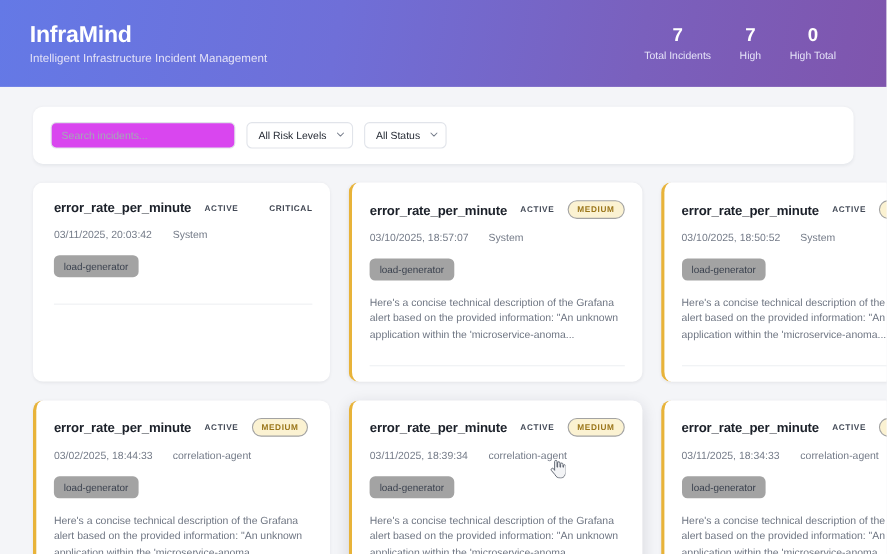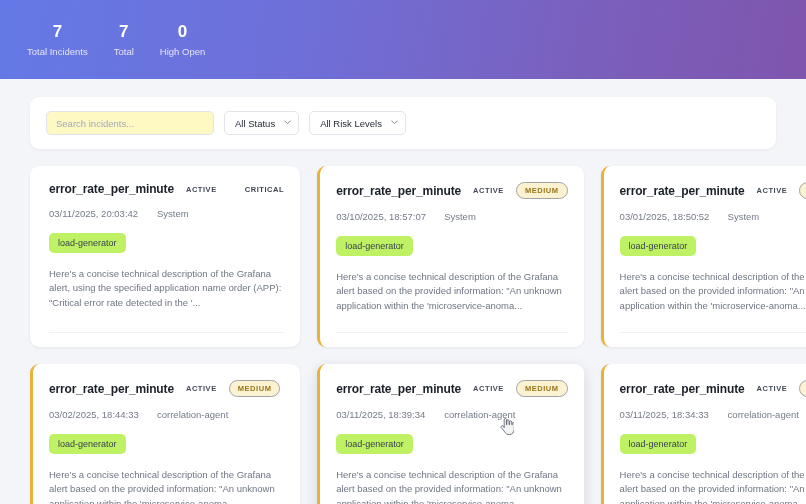--- a/index.html
+++ b/index.html
@@ -86,21 +86,21 @@
   }
   .search-input {
     width: 168px;
     height: 24px;
     border: 1px solid #e1e4ea;
     border-radius: 5px;
     padding: 0 9px;
     font-family: "Liberation Sans", sans-serif;
     font-size: 9.5px;
     color: #30353f;
-    background: #fef9c3;
+    background: #d946ef;
     outline: none;
   }
   .search-input::placeholder { color: #a3a9b5; }
 
   .select-wrap {
     position: relative;
     height: 24px;
   }
   .select-box {
     height: 24px;
@@ -195,21 +195,21 @@
     margin-bottom: 13px;
     font-size: 9.5px;
     color: #747b88;
   }
   .meta-date { width: 108px; flex: none; }
   .meta-source { }
 
   .tag-row { margin-bottom: 14px; }
   .tag-pill {
     display: inline-block;
-    background: #bef264;
+    background: #a3a3a3;
     color: #3a414e;
     font-size: 9px;
     border-radius: 5px;
     padding: 5px 9px;
   }
 
   .card-desc {
     font-size: 9.5px;
     line-height: 1.52;
     color: #6f7683;
@@ -227,73 +227,76 @@
     width: 14px;
     height: 17px;
     pointer-events: none;
     z-index: 50;
   }
 </style>
 </head>
 <body>
 
 <header class="app-header">
+  <div class="brand-block">
+    <div class="brand-title">InfraMind</div>
+    <div class="brand-subtitle">Intelligent Infrastructure Incident Management</div>
+  </div>
   <div class="stats-block" id="stats-block">
       <div class="stat-item">
         <div class="stat-value">7</div>
         <div class="stat-label">Total Incidents</div>
       </div>
       <div class="stat-item">
         <div class="stat-value">7</div>
-        <div class="stat-label">Total</div>
+        <div class="stat-label">High</div>
       </div>
       <div class="stat-item">
         <div class="stat-value">0</div>
-        <div class="stat-label">High Open</div>
+        <div class="stat-label">High Total</div>
       </div>
     </div>
 </header>
 
 <main class="main-area">
 
   <div class="filter-bar">
     <input class="search-input" type="text" placeholder="Search incidents..." style="">
+
+    <div class="select-wrap">
+      <div class="select-box">All Risk Levels</div>
+      <span class="chevron">
+        <svg viewBox="0 0 10 10" width="7" height="7">
+            <path d="M1 3 L5 7 L9 3" fill="none" stroke="#737a88" stroke-width="1.3" stroke-linecap="round" stroke-linejoin="round"></path>
+          </svg>
+      </span>
+    </div>
 
     <div class="select-wrap">
       <div class="select-box">All Status</div>
       <span class="chevron">
         <svg viewBox="0 0 10 10" width="7" height="7">
             <path d="M1 3 L5 7 L9 3" fill="none" stroke="#737a88" stroke-width="1.3" stroke-linecap="round" stroke-linejoin="round"></path>
           </svg>
       </span>
     </div>
-
-    <div class="select-wrap">
-      <div class="select-box">All Risk Levels</div>
-      <span class="chevron">
-        <svg viewBox="0 0 10 10" width="7" height="7">
-            <path d="M1 3 L5 7 L9 3" fill="none" stroke="#737a88" stroke-width="1.3" stroke-linecap="round" stroke-linejoin="round"></path>
-          </svg>
-      </span>
-    </div>
   </div>
 
   <div class="card-grid" id="card-grid">
       <div class="incident-card">
         <div class="card-head">
           <span class="card-title">error_rate_per_minute</span>
           <span class="status-label">ACTIVE</span>
           <span class="risk-badge risk-critical">CRITICAL</span>
         </div>
         <div class="card-meta">
           <span class="meta-date">03/11/2025, 20:03:42</span>
           <span class="meta-source">System</span>
         </div>
         <div class="tag-row"><span class="tag-pill">load-generator</span></div>
-        <div class="card-desc">Here's a concise technical description of the Grafana alert, using the specified application name order (APP): "Critical error rate detected in the '...</div>
         <div class="card-divider"></div>
       </div>
       <div class="incident-card accent-amber">
         <div class="card-head">
           <span class="card-title">error_rate_per_minute</span>
           <span class="status-label">ACTIVE</span>
           <span class="risk-badge risk-medium">MEDIUM</span>
         </div>
         <div class="card-meta">
           <span class="meta-date">03/10/2025, 18:57:07</span>
@@ -303,21 +306,21 @@
         <div class="card-desc">Here's a concise technical description of the Grafana alert based on the provided information: "An unknown application within the 'microservice-anoma...</div>
         <div class="card-divider"></div>
       </div>
       <div class="incident-card accent-amber">
         <div class="card-head">
           <span class="card-title">error_rate_per_minute</span>
           <span class="status-label">ACTIVE</span>
           <span class="risk-badge risk-medium">MEDIUM</span>
         </div>
         <div class="card-meta">
-          <span class="meta-date">03/01/2025, 18:50:52</span>
+          <span class="meta-date">03/10/2025, 18:50:52</span>
           <span class="meta-source">System</span>
         </div>
         <div class="tag-row"><span class="tag-pill">load-generator</span></div>
         <div class="card-desc">Here's a concise technical description of the Grafana alert based on the provided information: "An unknown application within the 'microservice-anoma...</div>
         <div class="card-divider"></div>
       </div>
       <div class="incident-card accent-amber">
         <div class="card-head">
           <span class="card-title">error_rate_per_minute</span>
           <span class="status-label">ACTIVE</span>

